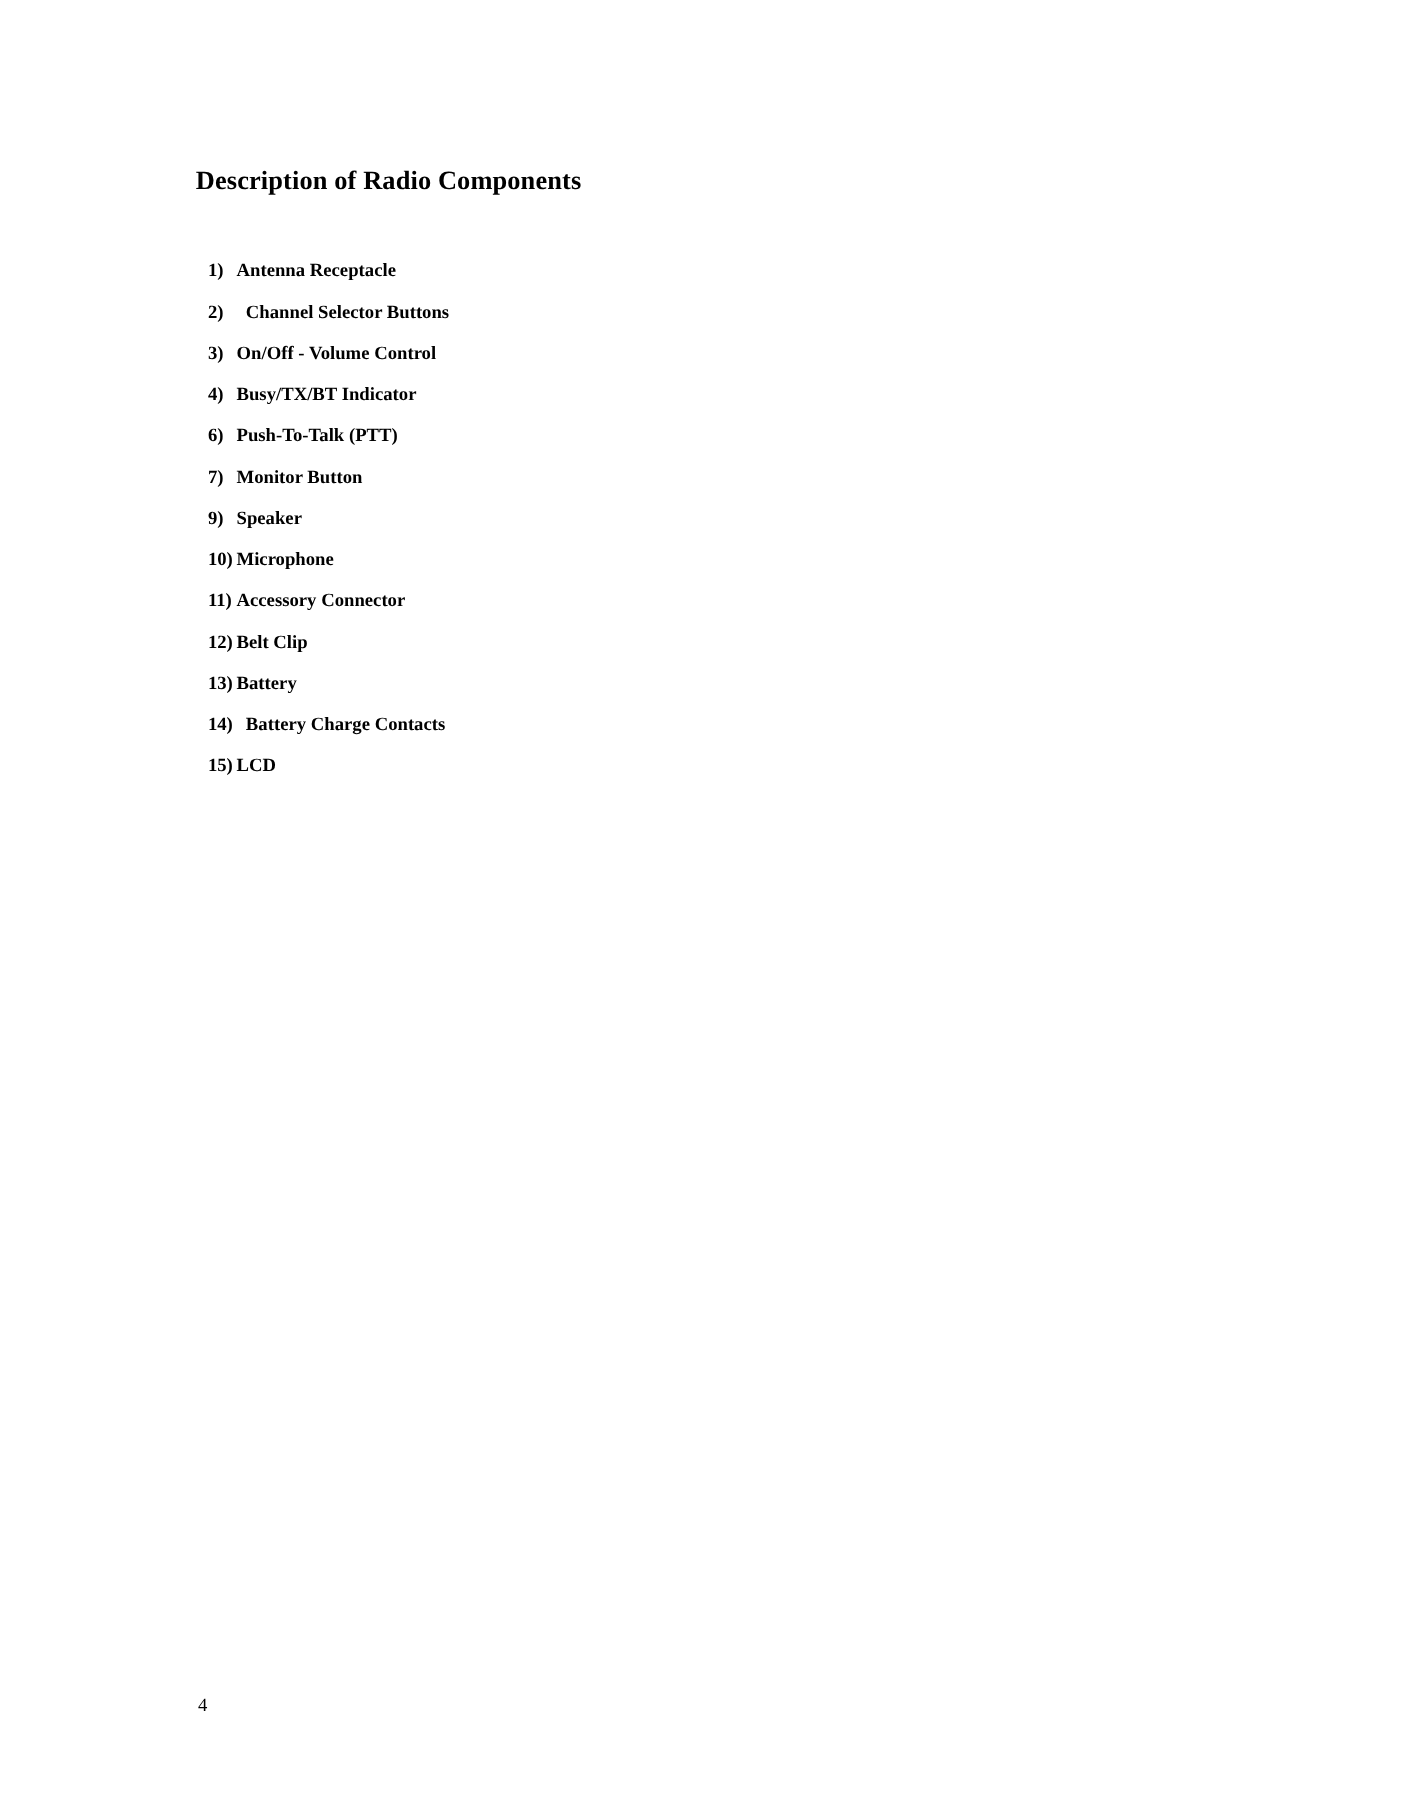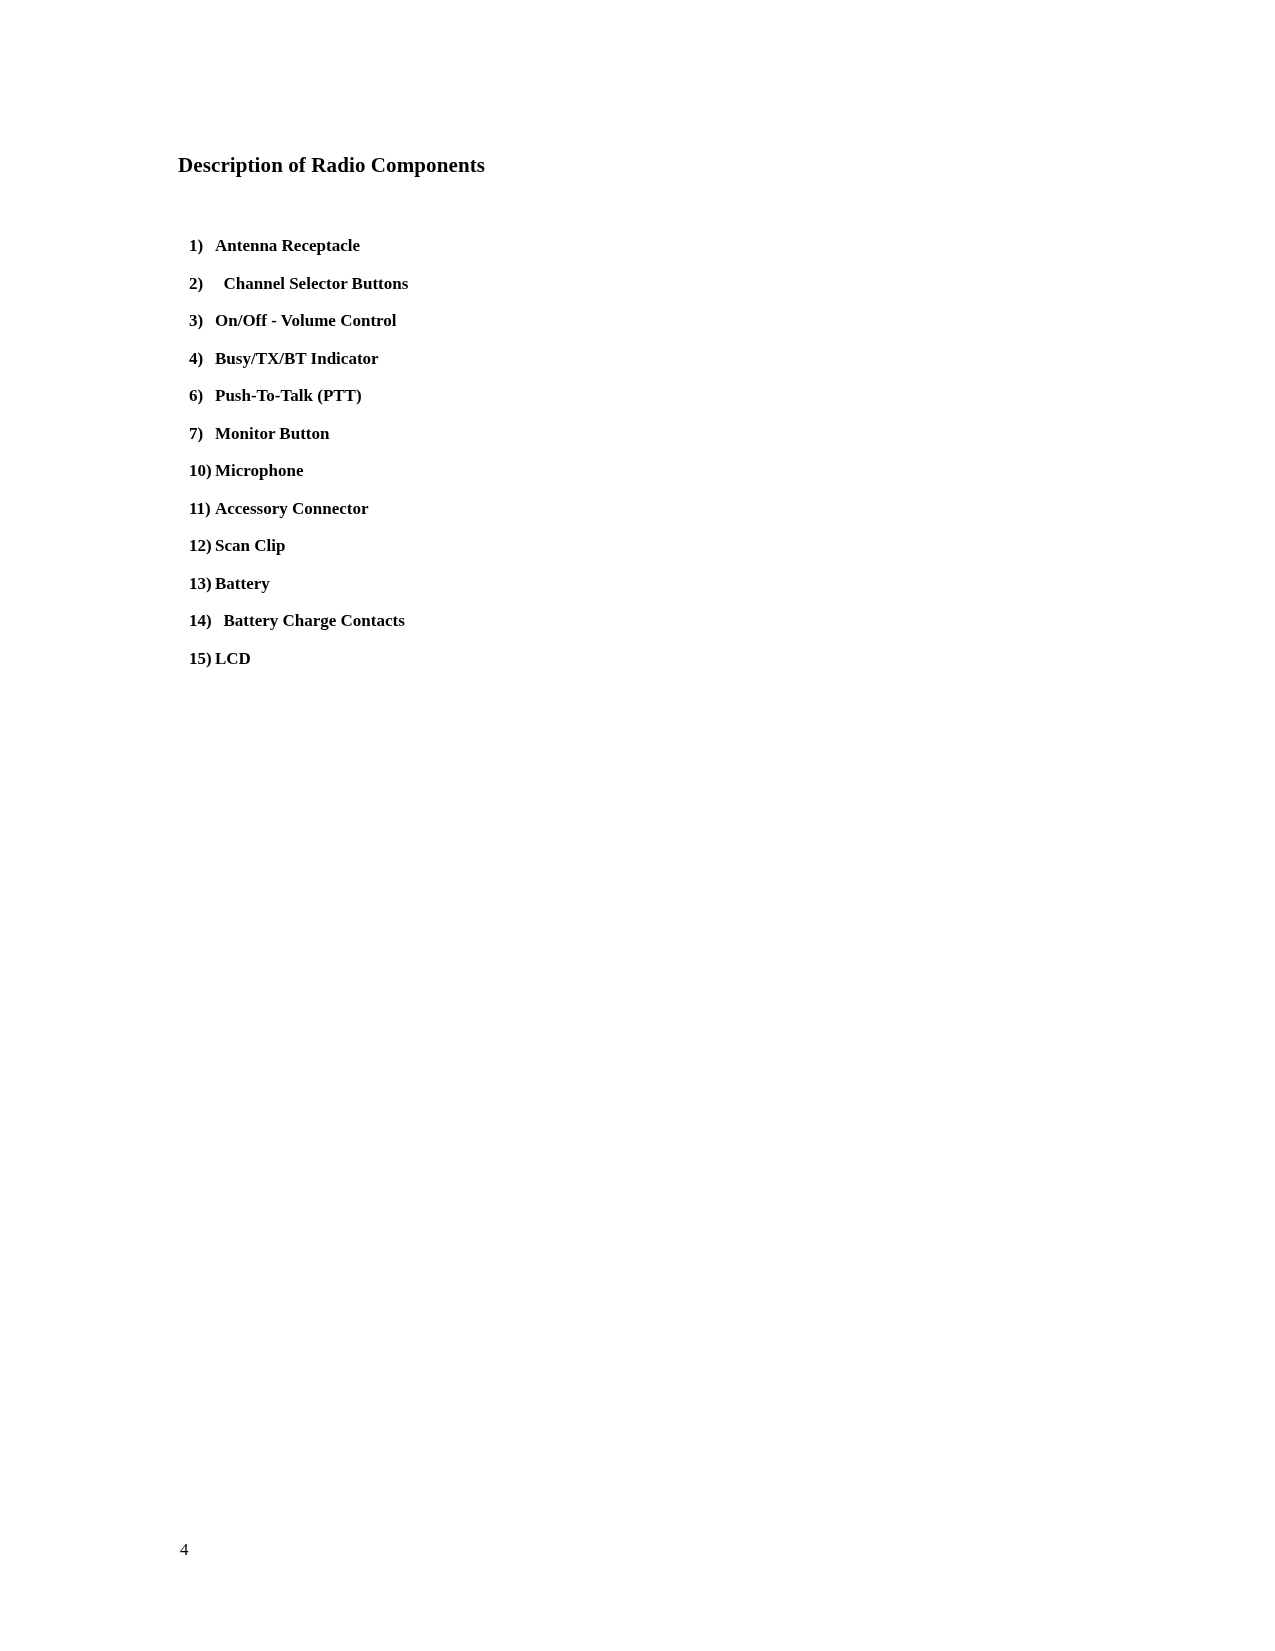--- a/index.html
+++ b/index.html
@@ -28,21 +28,21 @@
   }
 
   .content {
     position: absolute;
     left: 178px;
     top: 152px;
     width: 920px;
   }
 
   .doc-title {
-    font-size: 21px;
+    font-size: 24px;
     font-weight: bold;
     line-height: 26px;
     letter-spacing: 0.1px;
     margin: 0 0 0 0;
     white-space: pre;
   }
 
   .component-list {
     list-style: none;
     margin: 11px;
@@ -104,27 +104,30 @@
       <li class="list-item">
         <span class="item-number">4)</span><span class="item-label">Busy/TX/BT Indicator</span>
       </li>
       <li class="list-item">
         <span class="item-number">6)</span><span class="item-label">Push-To-Talk (PTT)</span>
       </li>
       <li class="list-item">
         <span class="item-number">7)</span><span class="item-label">Monitor Button</span>
       </li>
       <li class="list-item">
+        <span class="item-number">9)</span><span class="item-label">Speaker</span>
+      </li>
+      <li class="list-item">
         <span class="item-number">10)</span><span class="item-label">Microphone</span>
       </li>
       <li class="list-item">
         <span class="item-number">11)</span><span class="item-label">Accessory Connector</span>
       </li>
       <li class="list-item">
-        <span class="item-number">12)</span><span class="item-label">Scan Clip</span>
+        <span class="item-number">12)</span><span class="item-label">Belt Clip</span>
       </li>
       <li class="list-item">
         <span class="item-number">13)</span><span class="item-label">Battery</span>
       </li>
       <li class="list-item">
         <span class="item-number">14)</span><span class="item-label">  Battery Charge Contacts</span>
       </li>
       <li class="list-item">
         <span class="item-number">15)</span><span class="item-label">LCD</span>
       </li>

